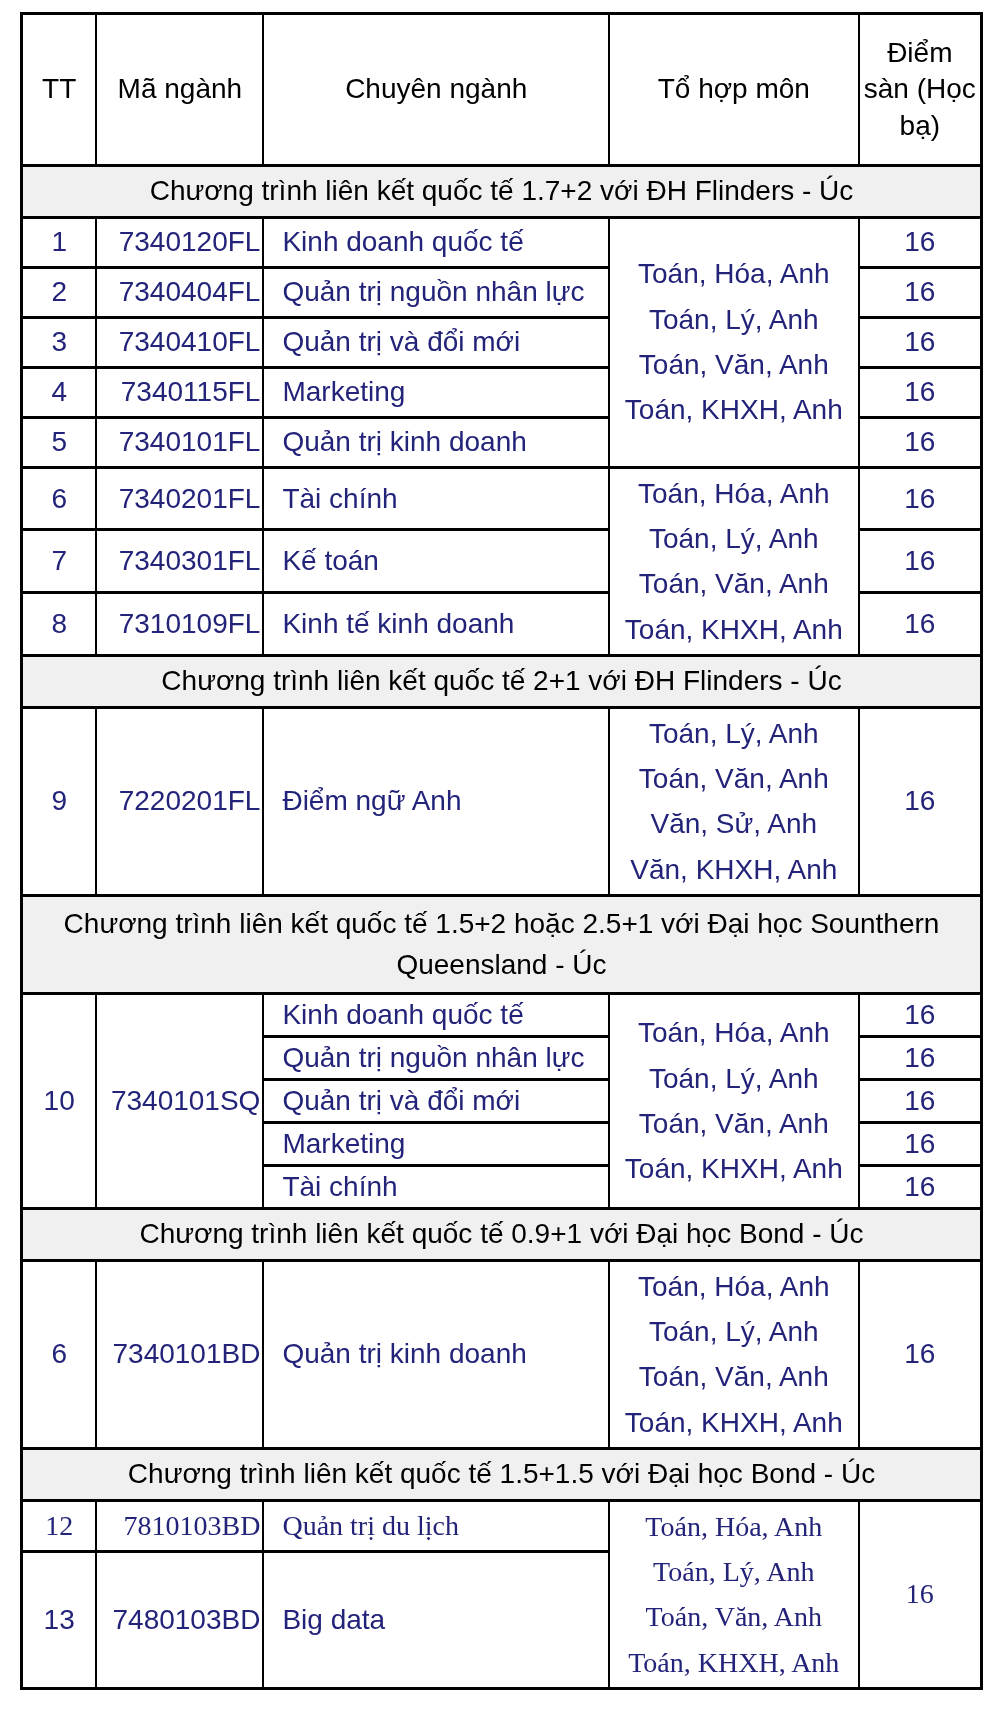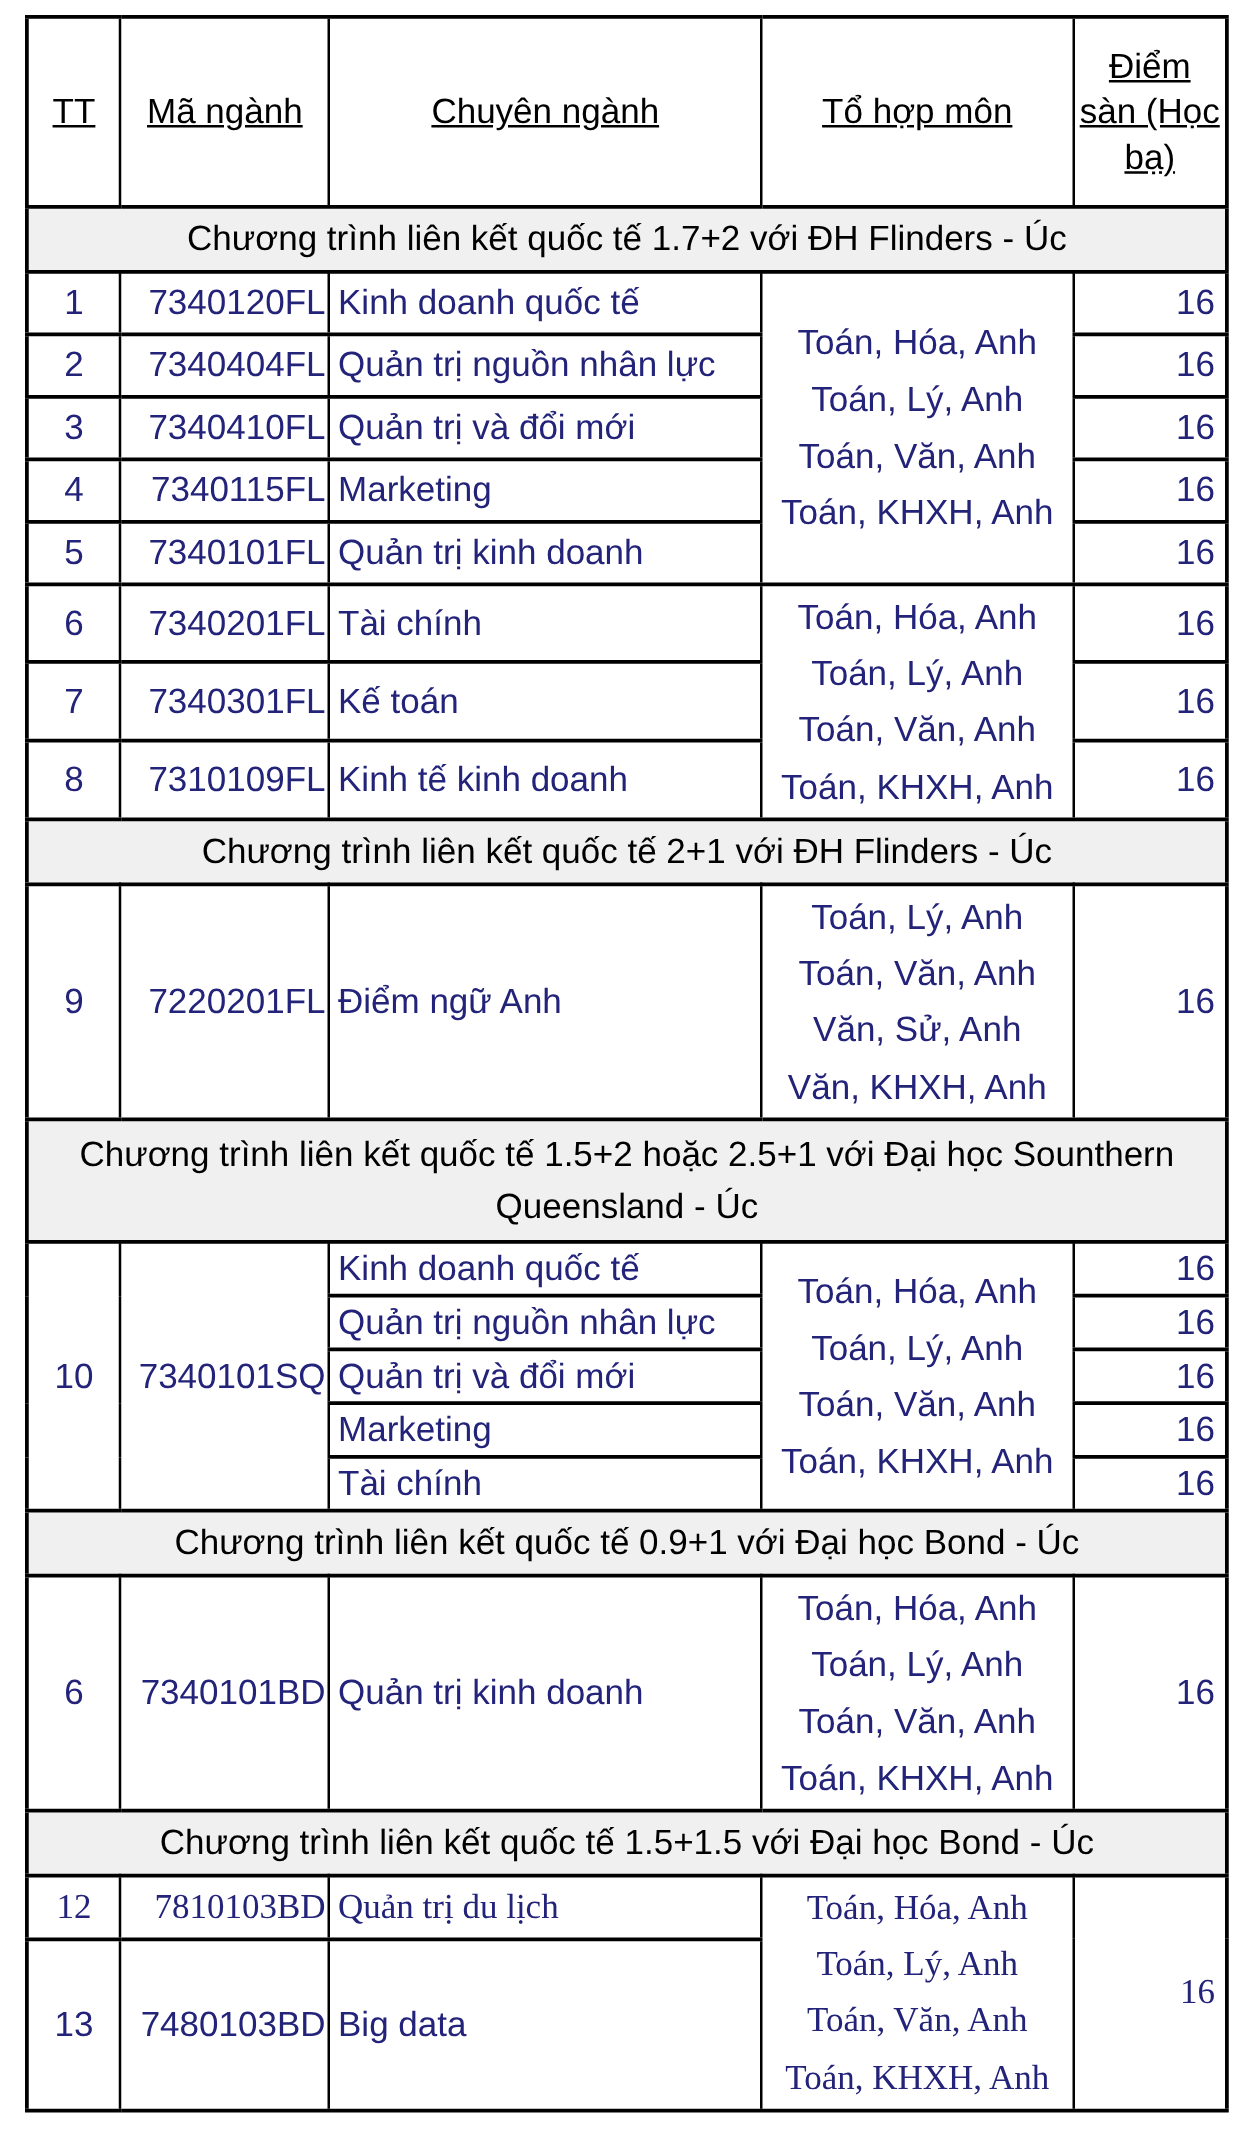--- a/index.html
+++ b/index.html
@@ -32,42 +32,41 @@
     font-weight: normal;
     padding: 2px 8px;
     vertical-align: middle;
     overflow: hidden;
   }
   th {
     color: var(--header-text, #000000);
     text-align: center;
     line-height: 1.3;
     padding: 2px 4px;
-    text-decoration: underline;
   }
   td { color: var(--data-text, #23237A); }
 
   tr.sec td {
     background: var(--section-bg, #F0F0F0);
     color: var(--header-text, #000000);
     text-align: center;
     line-height: 1.45;
     padding: 4px 8px;
   }
 
   td.tt    { text-align: center; }
   td.code  { text-align: right; padding-left: 6px; padding-right: 2px; }
-  td.major { text-align: left; padding-left: 6px; }
+  td.major { text-align: left; padding-left: 18px; }
   td.combo {
     text-align: center;
     line-height: 1.62;
     white-space: pre-line;
     margin-left: 46px;
   }
-  td.score { text-align: right; }
+  td.score { text-align: center; }
 
   
   tr.h-head  { height: 152px; }
   tr.h-sec   { height: 40px;  }
   tr.h-sec2  { height: 98px;  }
   tr.h-data  { height: 50px;  }
   tr.h-sub   { height: 43px;  }
   tr.h-r9    { height: 170px; }
   tr.h-r11   { height: 172px; }
   tr.h-r12   { height: 46px; font-family: Liberation Serif, serif;  }

